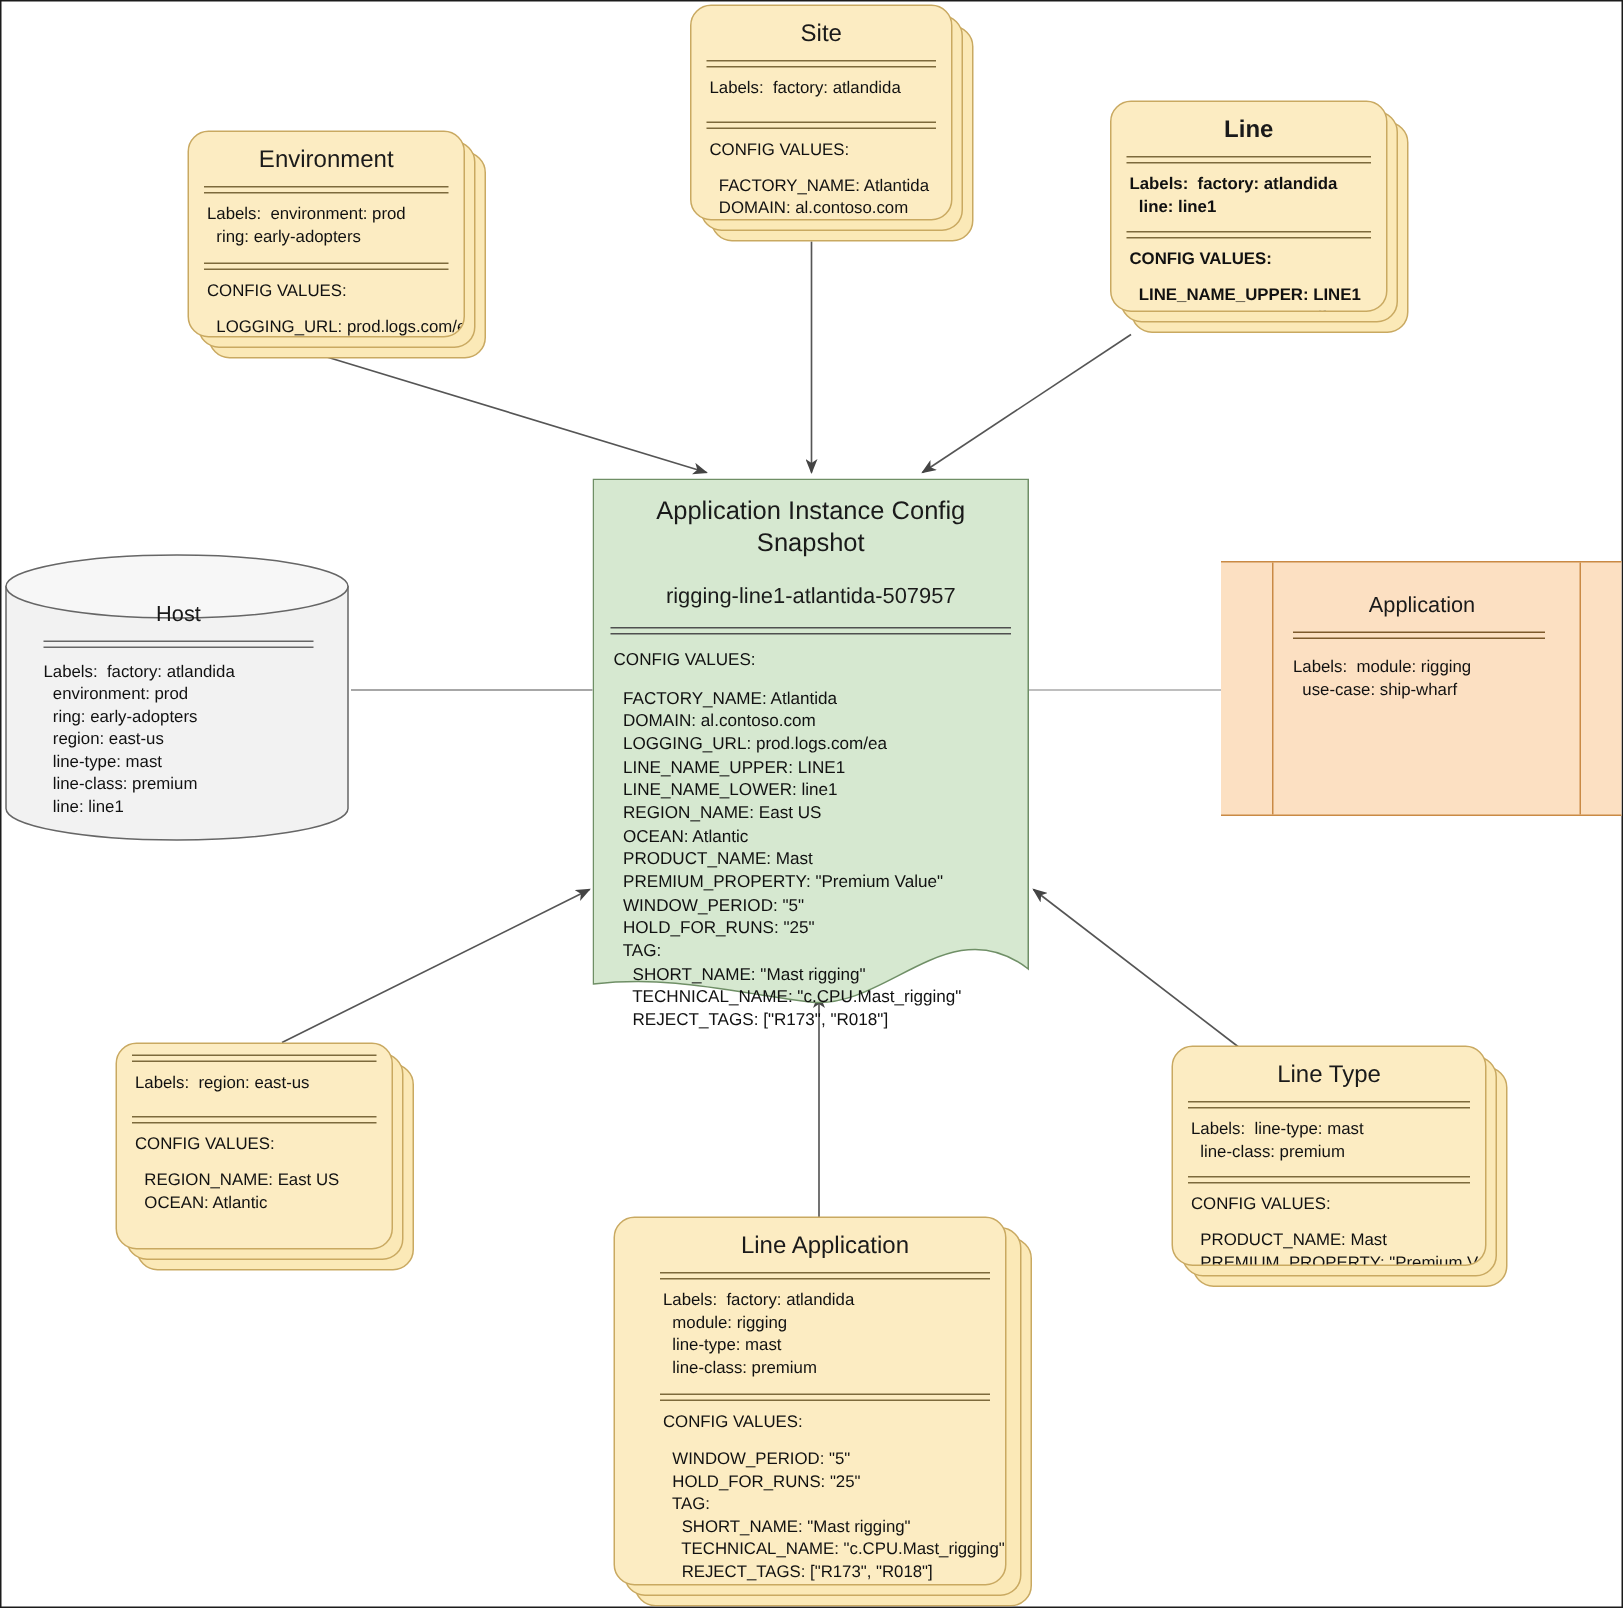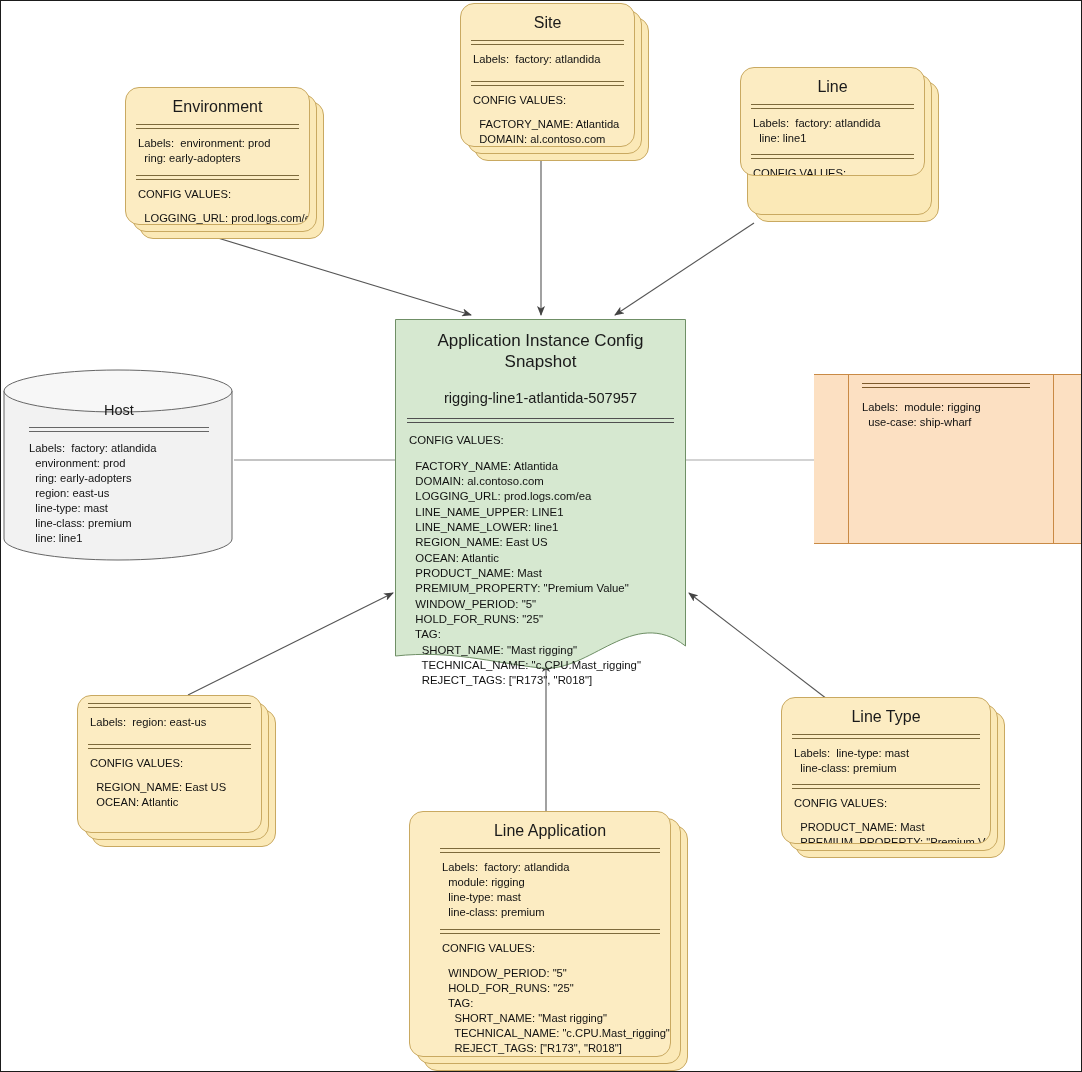--- a/index.html
+++ b/index.html
@@ -219,21 +219,21 @@
         <div class="body-text"><span>CONFIG VALUES:</span><span style="display:block;height:9px;"></span><span>  FACTORY_NAME: Atlantida
   DOMAIN: al.contoso.com</span></div>
       </div>
     </div>
   </div>
 
   <div class="node" id="line-node" style="left:739px; top:66px; width:199px; height:155px;">
     <div class="card-stack">
       <div class="card-layer" style="left:14px; top:14px; width:185px; height:141px;"></div>
       <div class="card-layer" style="left:7px; top:7px; width:185px; height:141px;"></div>
-      <div class="card-face" style="width:185px; height:109px;">
+      <div class="card-face" style="width:185px; height:141px;font-weight:bold;">
         <div class="node-title">Line</div>
         <div class="rule"></div>
         <div class="body-text"><span>Labels:</span><span>  factory: atlandida
   line: line1</span></div>
         <div class="rule" style="margin-top:8px;"></div>
         <div class="body-text"><span>CONFIG VALUES:</span><span style="display:block;height:9px;"></span><span>  LINE_NAME_UPPER: LINE1
   LINE_NAME_LOWER: line1</span></div>
       </div>
     </div>
   </div>
@@ -278,20 +278,21 @@
   TAG:
     SHORT_NAME: "Mast rigging"
     TECHNICAL_NAME: "c.CPU.Mast_rigging"
     REJECT_TAGS: ["R173", "R018"]</span></div>
     </div>
   </div>
 
   <div id="application-node">
     <div class="pkg-bar" id="app-bar-left"></div>
     <div class="pkg-bar" id="app-bar-right"></div>
+    <div class="node-title">Application</div>
     <div class="rule"></div>
     <div class="body-text"><span>Labels:</span><span>  module: rigging
   use-case: ship-wharf</span></div>
   </div>
 
   <div class="node" id="region-node" style="left:76px; top:694px; width:199px; height:152px;">
     <div class="card-stack">
       <div class="card-layer" style="left:14px; top:14px; width:185px; height:138px;"></div>
       <div class="card-layer" style="left:7px; top:7px; width:185px; height:138px;"></div>
       <div class="card-face" style="width:185px; height:138px;">

